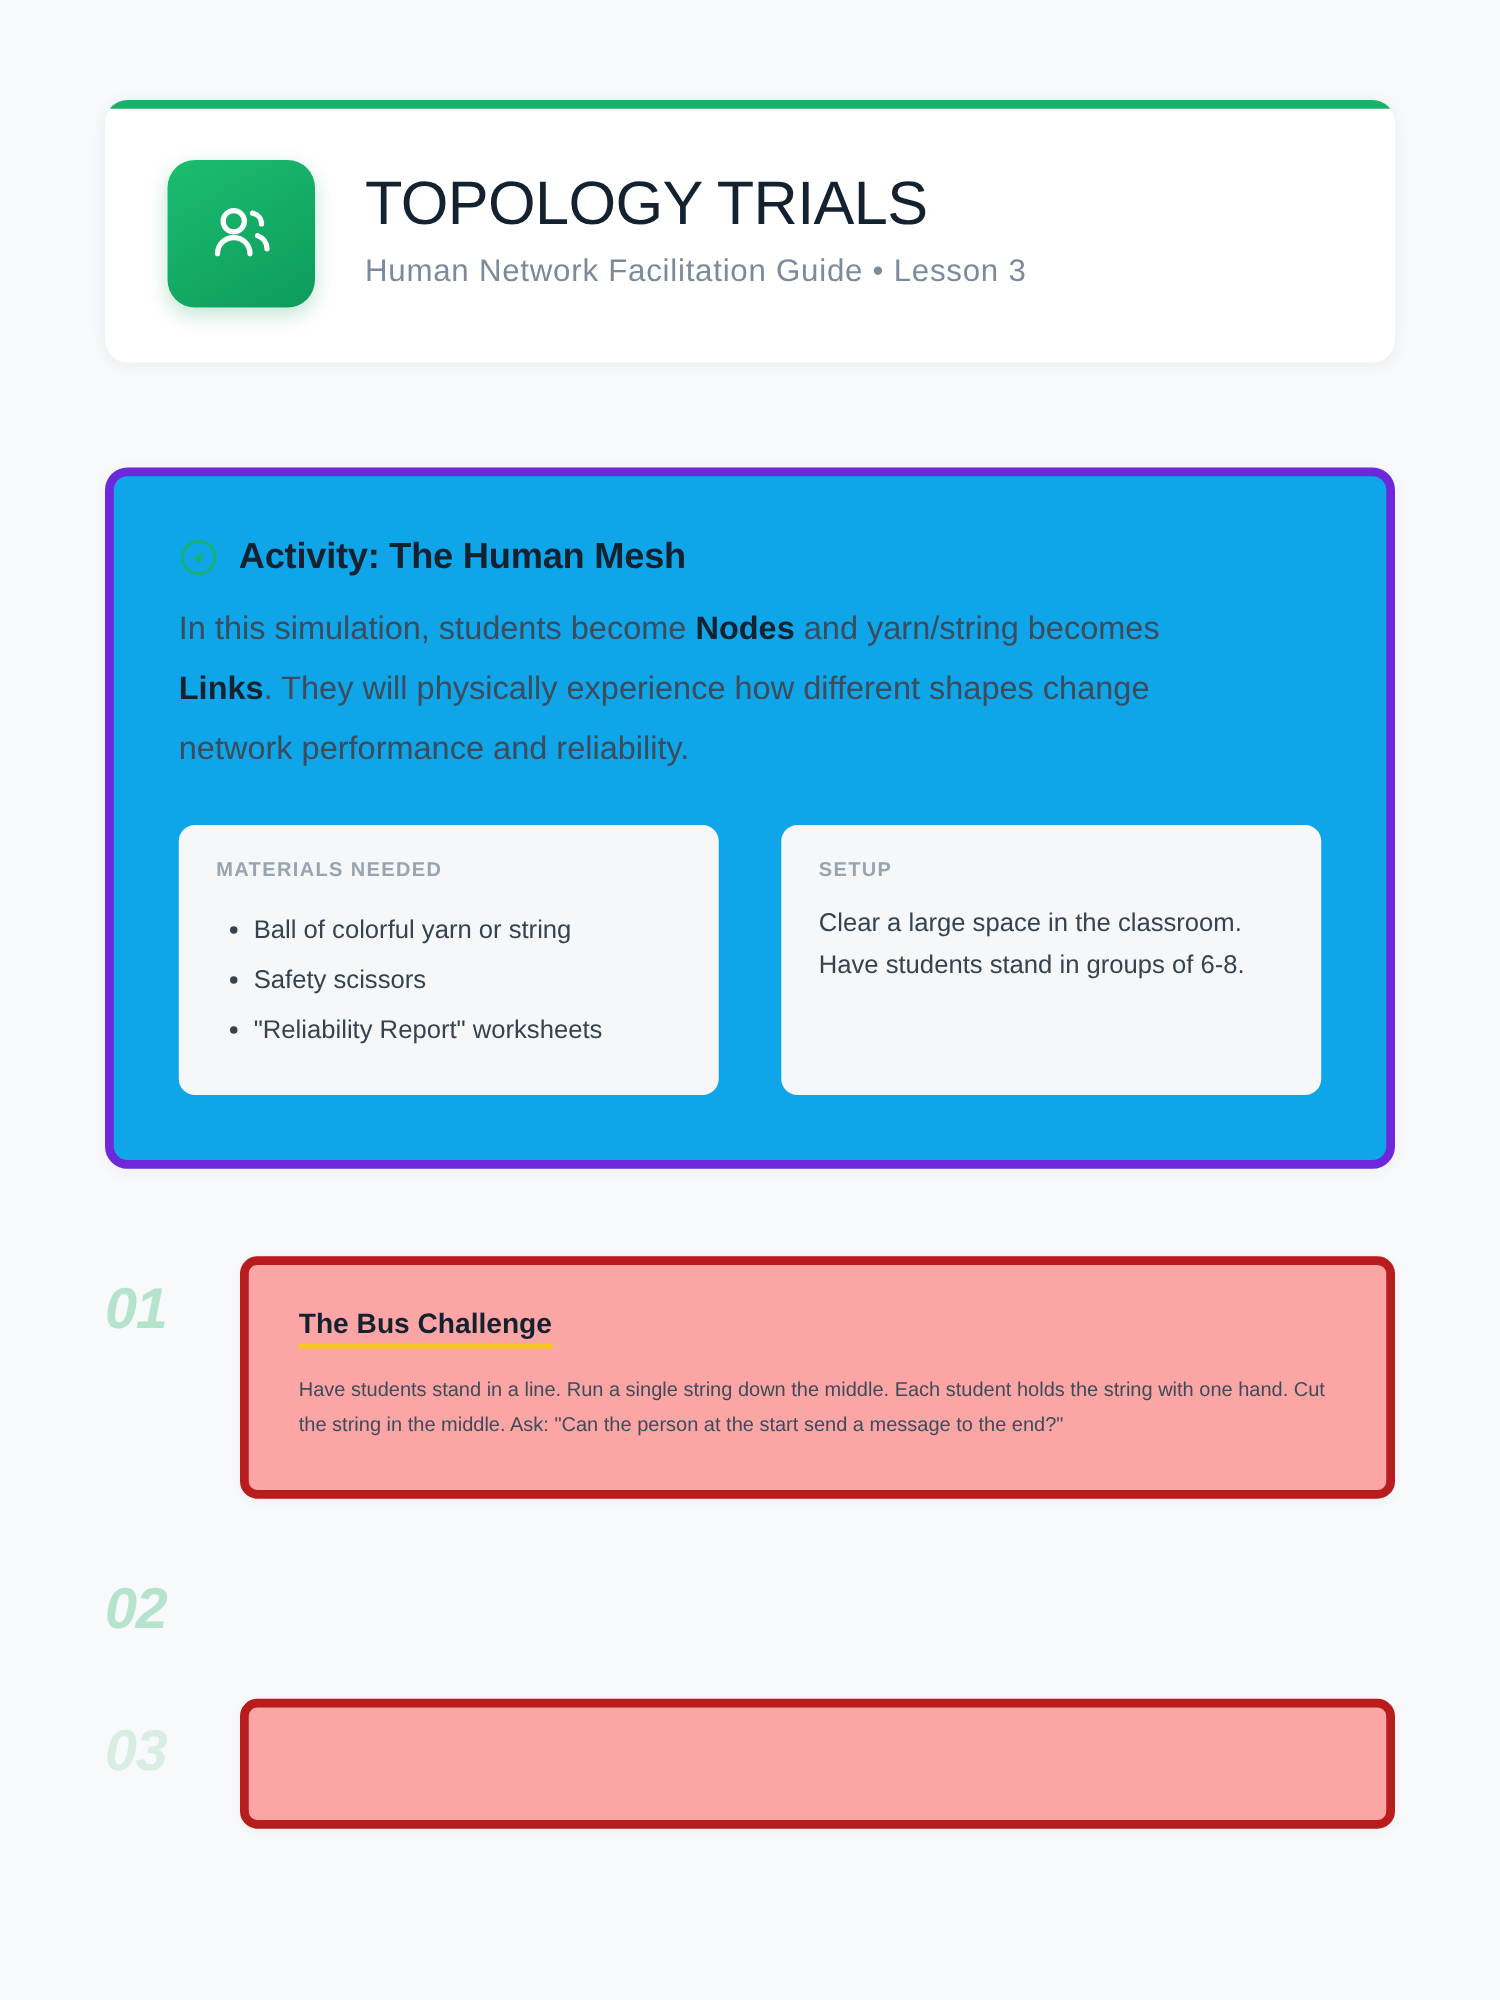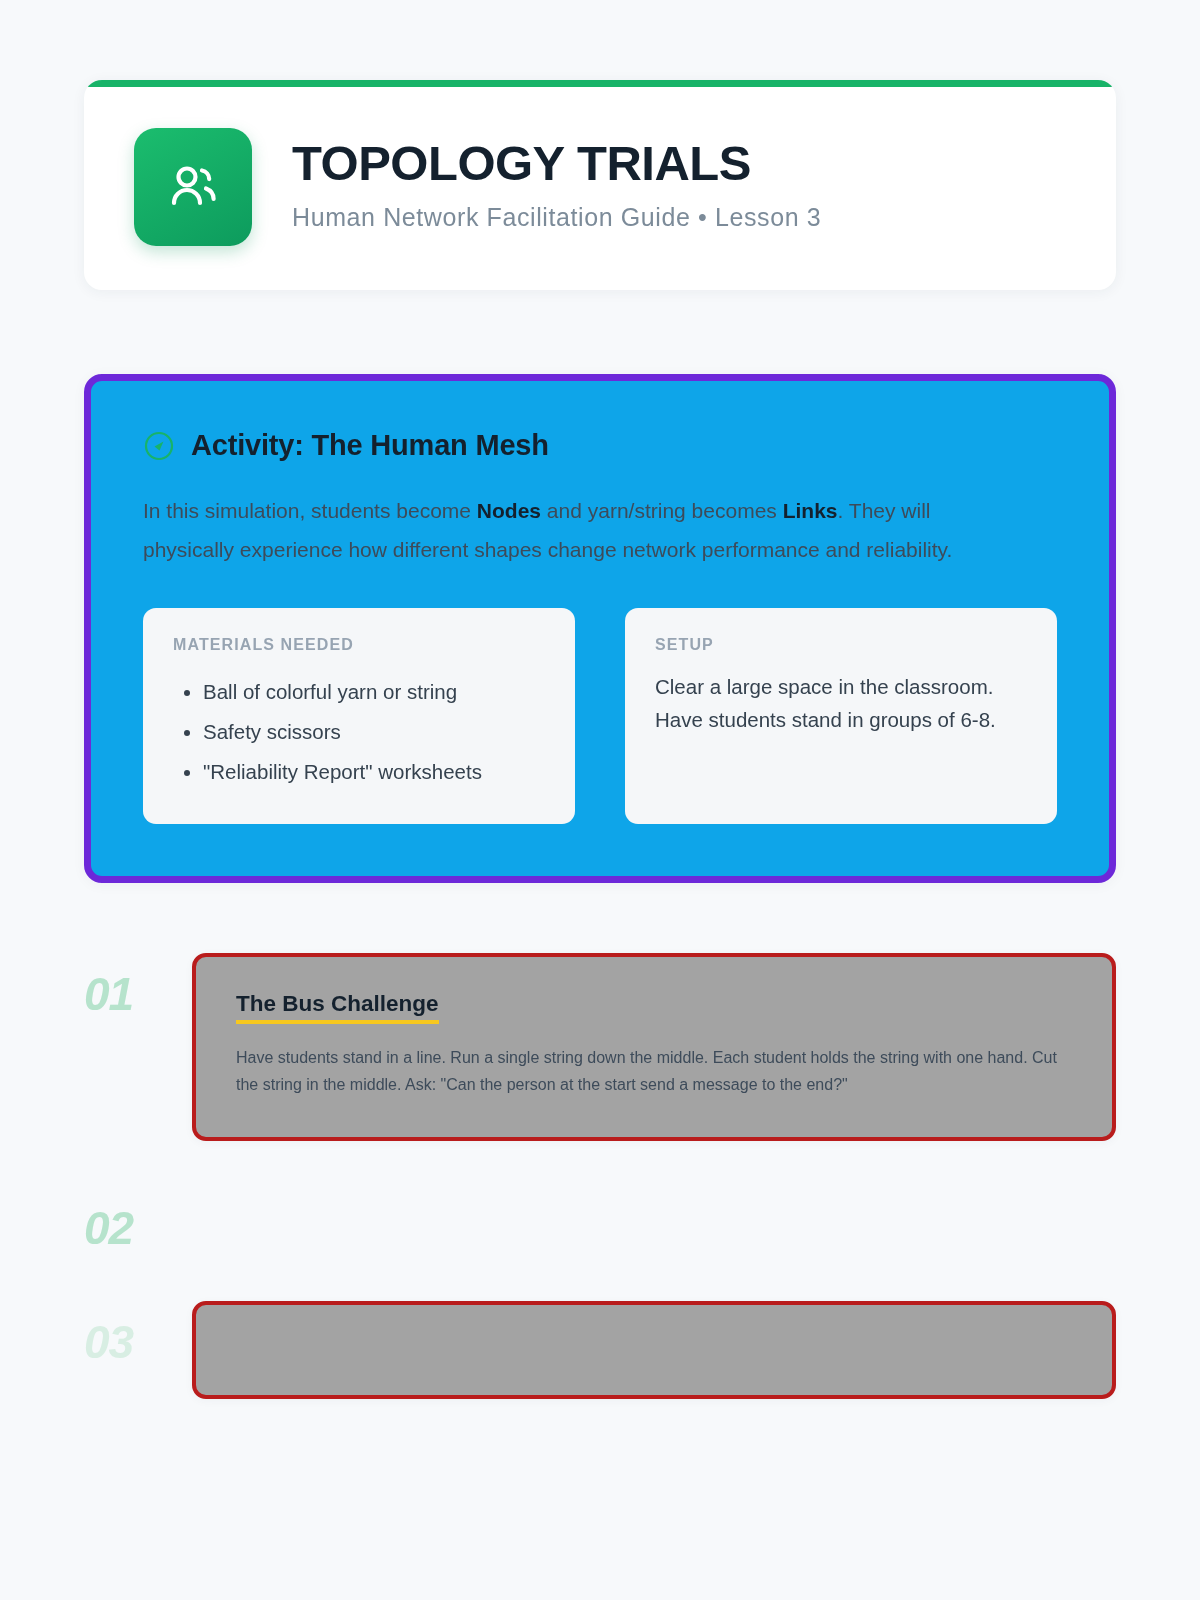--- a/index.html
+++ b/index.html
@@ -48,21 +48,21 @@
     display: flex;
     align-items: center;
     justify-content: center;
     flex: 0 0 auto;
     box-shadow: 0 6px 16px rgba(16,150,90,0.25);
   }
   .logo-tile svg { display: block; }
   .title-block { padding-top: 10px; }
   .doc-title {
     font-size: 49px;
-    font-weight: bold;
+    font-weight: normal;
     letter-spacing: -0.5px;
     color: #14212e;
     line-height: 1.05;
   }
   .doc-subtitle {
     margin-top: 14px;
     font-size: 25px;
     color: #7c8b99;
     letter-spacing: 0.6px;
   }
@@ -85,22 +85,22 @@
     width: 32px; height: 32px;
     flex: 0 0 auto;
   }
   .activity-title {
     font-size: 29px;
     font-weight: bold;
     color: #14212e;
     letter-spacing: -0.2px;
   }
   .activity-body {
-    margin-top: 30px;
-    font-size: 21px;
+    margin-top: 16px;
+    font-size: 26px;
     line-height: 1.85;
     color: #3d4b5a;
     max-width: 860px;
   }
   .activity-body b { color: #14212e; font-weight: bold; }
 
   .boxes {
     margin-top: 38px;
     display: flex;
     gap: 50px;
@@ -148,22 +148,22 @@
     text-align: left;
     font-size: 46px;
     font-weight: bold;
     font-style: italic;
     color: #b6e3cc;
     letter-spacing: -1px;
     padding-top: 14px;
   }
   .step-card {
     flex: 1 1 auto;
-    background: #a3a3a3;
-    border: 4px solid #b91c1c;
+    background: #fca5a5;
+    border: 7px solid #b91c1c;
     border-radius: 14px;
     box-shadow: 0 2px 10px rgba(30,50,70,0.04);
     padding: 34px 40px 38px 40px;
   }
   .step-title {
     display: inline-block;
     font-size: 22.5px;
     font-weight: bold;
     color: #14212e;
     padding-bottom: 3px;

